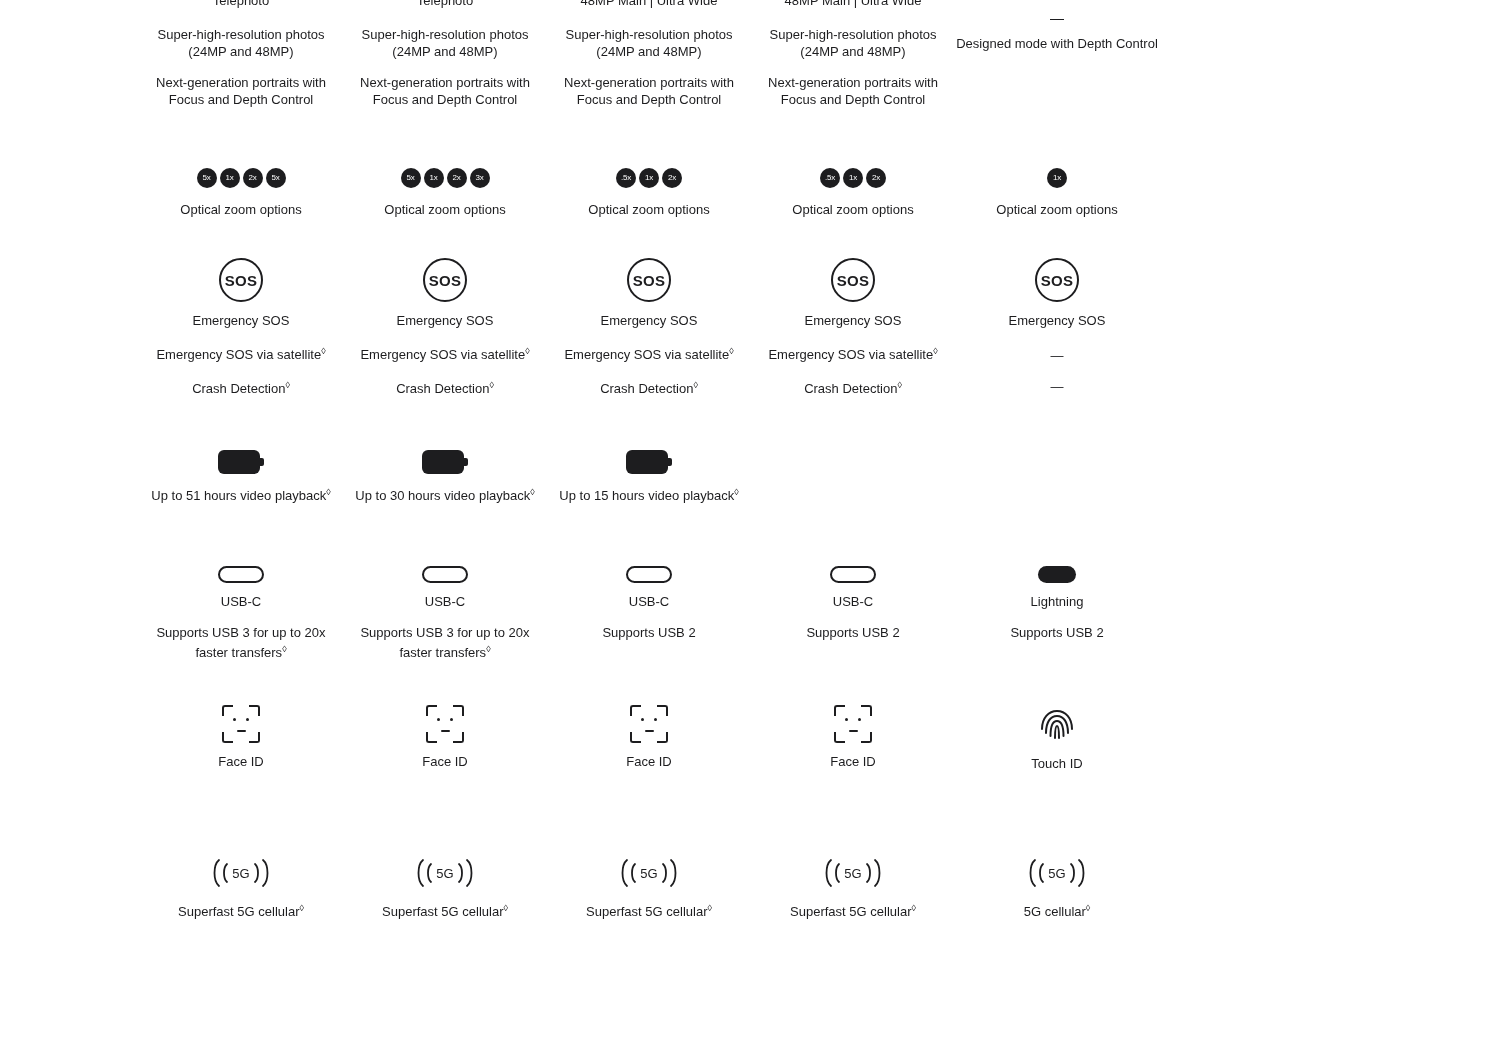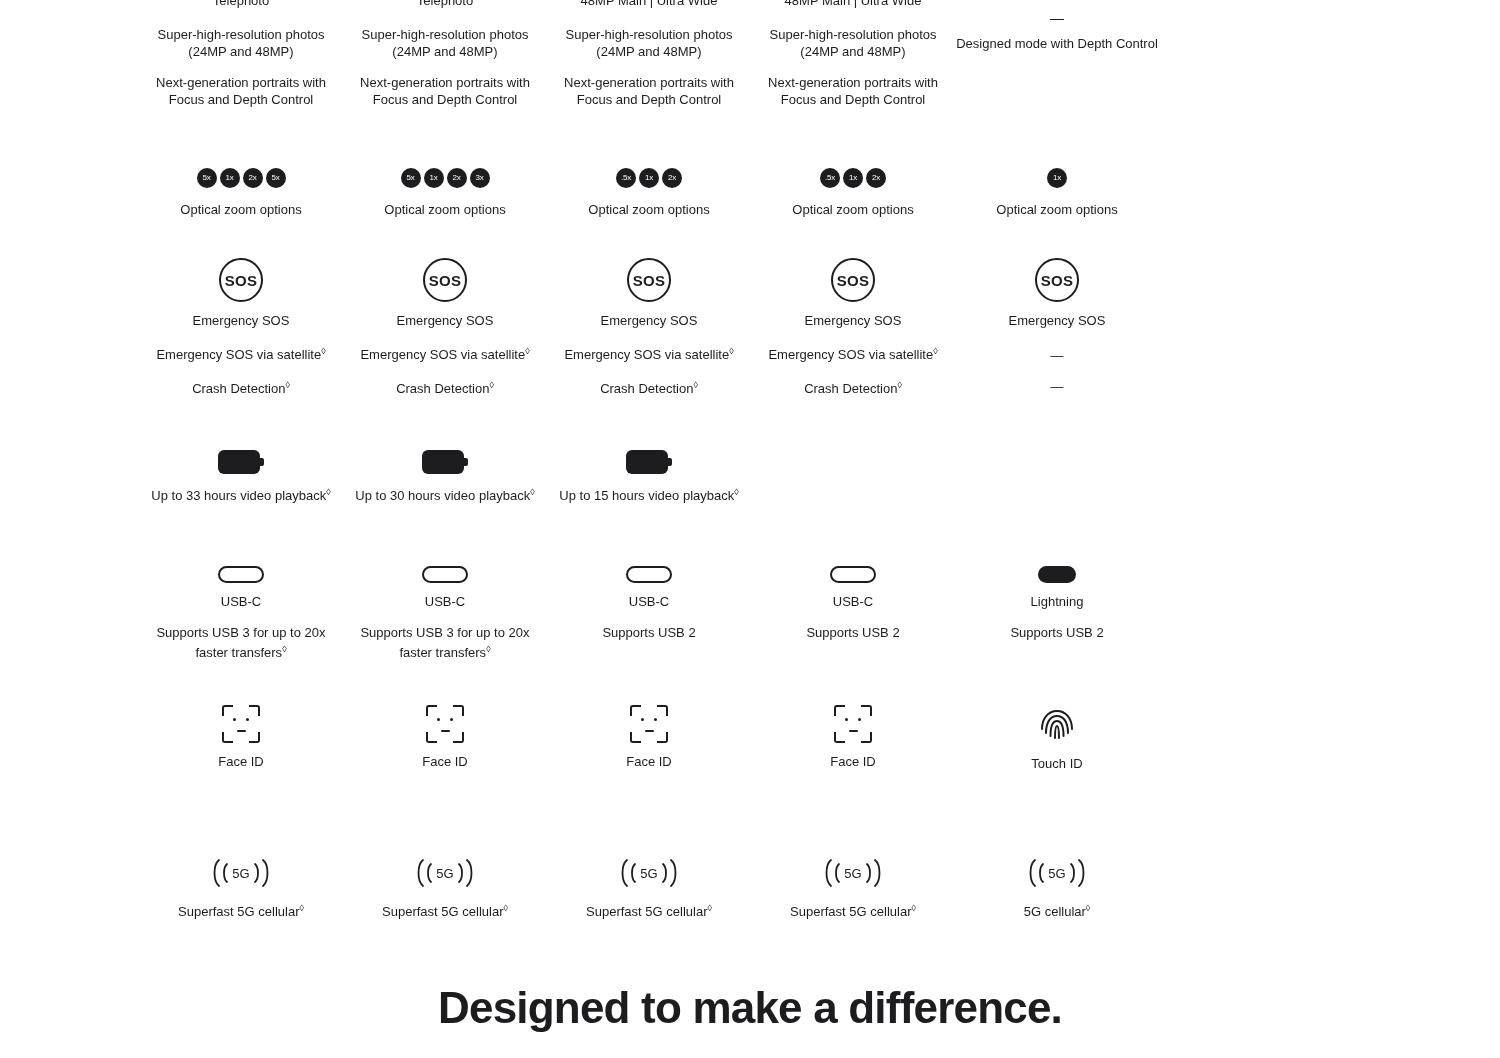--- a/index.html
+++ b/index.html
@@ -320,21 +320,21 @@
       <p class="sub" style="padding-top:14px;">—</p>
     </div>
   </div>
 
   <div class="grid row-battery" style="top:450px;">
     <div class="col">
       <div class="battery">
           <div class="body"></div>
           <div class="tip"></div>
         </div>
-      <p class="caption"><span>Up to 33 hours video playback</span><span class="sup">◊</span></p>
+      <p class="caption"><span>Up to 51 hours video playback</span><span class="sup">◊</span></p>
     </div>
     <div class="col">
       <div class="battery">
           <div class="body"></div>
           <div class="tip"></div>
         </div>
       <p class="caption"><span>Up to 30 hours video playback</span><span class="sup">◊</span></p>
     </div>
     <div class="col">
       <div class="battery">
@@ -491,15 +491,14 @@
             <path d="M24 8 C20 11.5 20 22.5 24 26"></path>
           <path d="M60 4 C66 9 66 25 60 30"></path>
             <path d="M52 8 C56 11.5 56 22.5 52 26"></path>
         </svg>
         <span class="txt" style="position:absolute;">5G</span>
       </div>
       <p class="caption"><span>5G cellular</span><span class="sup">◊</span></p>
     </div>
   </div>
 
-  <h2 class="headline">Designed to make a difference.</h2>
 
 </div>
 
 </body></html>

